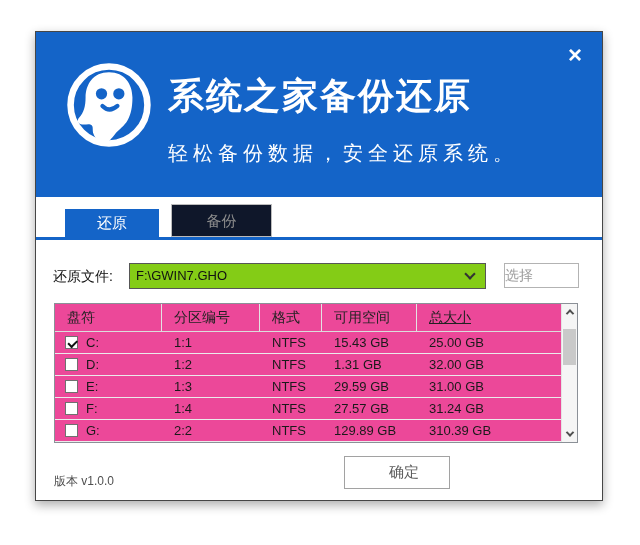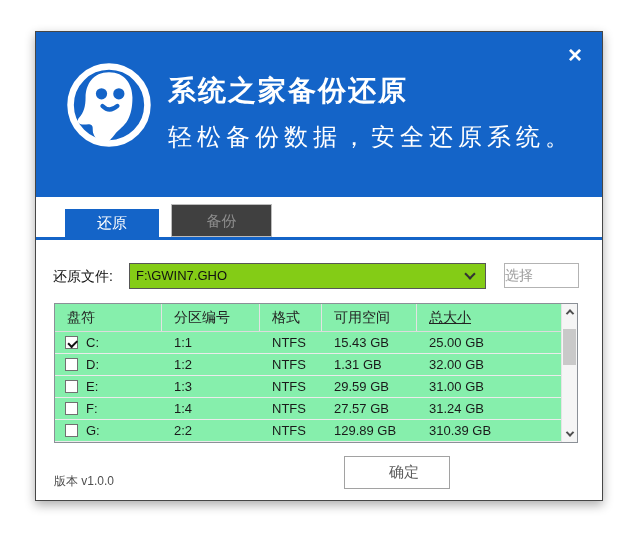--- a/index.html
+++ b/index.html
@@ -20,31 +20,31 @@
     position:absolute; left:0; top:0; width:100%; height:165px;
     background:var(--accent);
   }
   .close{
     position:absolute; top:10px; right:14px; width:26px; height:26px;
     color:#fff; font-size:24px; font-weight:bold; line-height:26px;
     text-align:center; cursor:pointer;
   }
   .logo{ position:absolute; left:28px; top:28px; width:90px; height:90px; }
   .titles{ position:absolute; left:132px; top:40px; color:#fff; white-space:nowrap; }
-  .title{ font-size:28px; font-weight:800; letter-spacing:2px; }
-  .subtitle{ margin-top:11px; font-size:24px; letter-spacing:5px; }
+  .title{ font-size:36px; font-weight:800; letter-spacing:2px; }
+  .subtitle{ margin-top:19px; font-size:20px; letter-spacing:5px; }
   
   .tab{ position:absolute; text-align:center; font-size:15px; cursor:pointer; }
   .tab-restore{
     left:29px; top:177px; width:94px; height:28px; line-height:28px;
     background:var(--accent); color:#fff;
   }
   .tab-backup{
     left:135px; top:172px; width:101px; height:33px; line-height:31px;
-    background:#404040; border:1px solid #bcbcbc; color:#8e8e8e;text-align:center;
+    background:#0f172a; border:1px solid #bcbcbc; color:#8e8e8e;text-align:center;
   }
   .tab-underline{
     position:absolute; left:0; top:205px; width:100%; height:3px;
     background:var(--accent);
   }
   
   .file-label{
     position:absolute; left:17px; top:231px; height:26px; line-height:26px;
     font-size:14px; color:#111;
   }
@@ -64,21 +64,21 @@
   .btn{
     background:#fff; font-family:inherit; cursor:pointer; text-align:left;
   }
   .select-btn{
     position:absolute; left:468px; top:231px; width:75px; height:25px;
     border:1px solid #b3b3b3; color:#9c9c9c; font-size:14px;
   }
   
   .table{
     position:absolute; left:18px; top:271px; width:524px; height:140px;
-    border:1px solid #8b9097; background:#86efac;
+    border:1px solid #8b9097; background:#ec4899;
   }
   .thead{
     position:absolute; left:0; top:0; right:16px; height:28px;
     display:flex; border-bottom:1px solid #dcdcdc; font-size:14px; color:#222;
   }
   .th{ padding-left:12px; line-height:26px; border-right:1px solid #e3e3e3; }
   .w1{ width:107px; } .w2{ width:98px; } .w3{ width:62px; } .w4{ width:95px; }
   .w5{ flex:1; border-right:none;text-decoration:underline; }
   .tbody{ position:absolute; left:0; top:28px; right:16px; bottom:0; }
   .trow{

